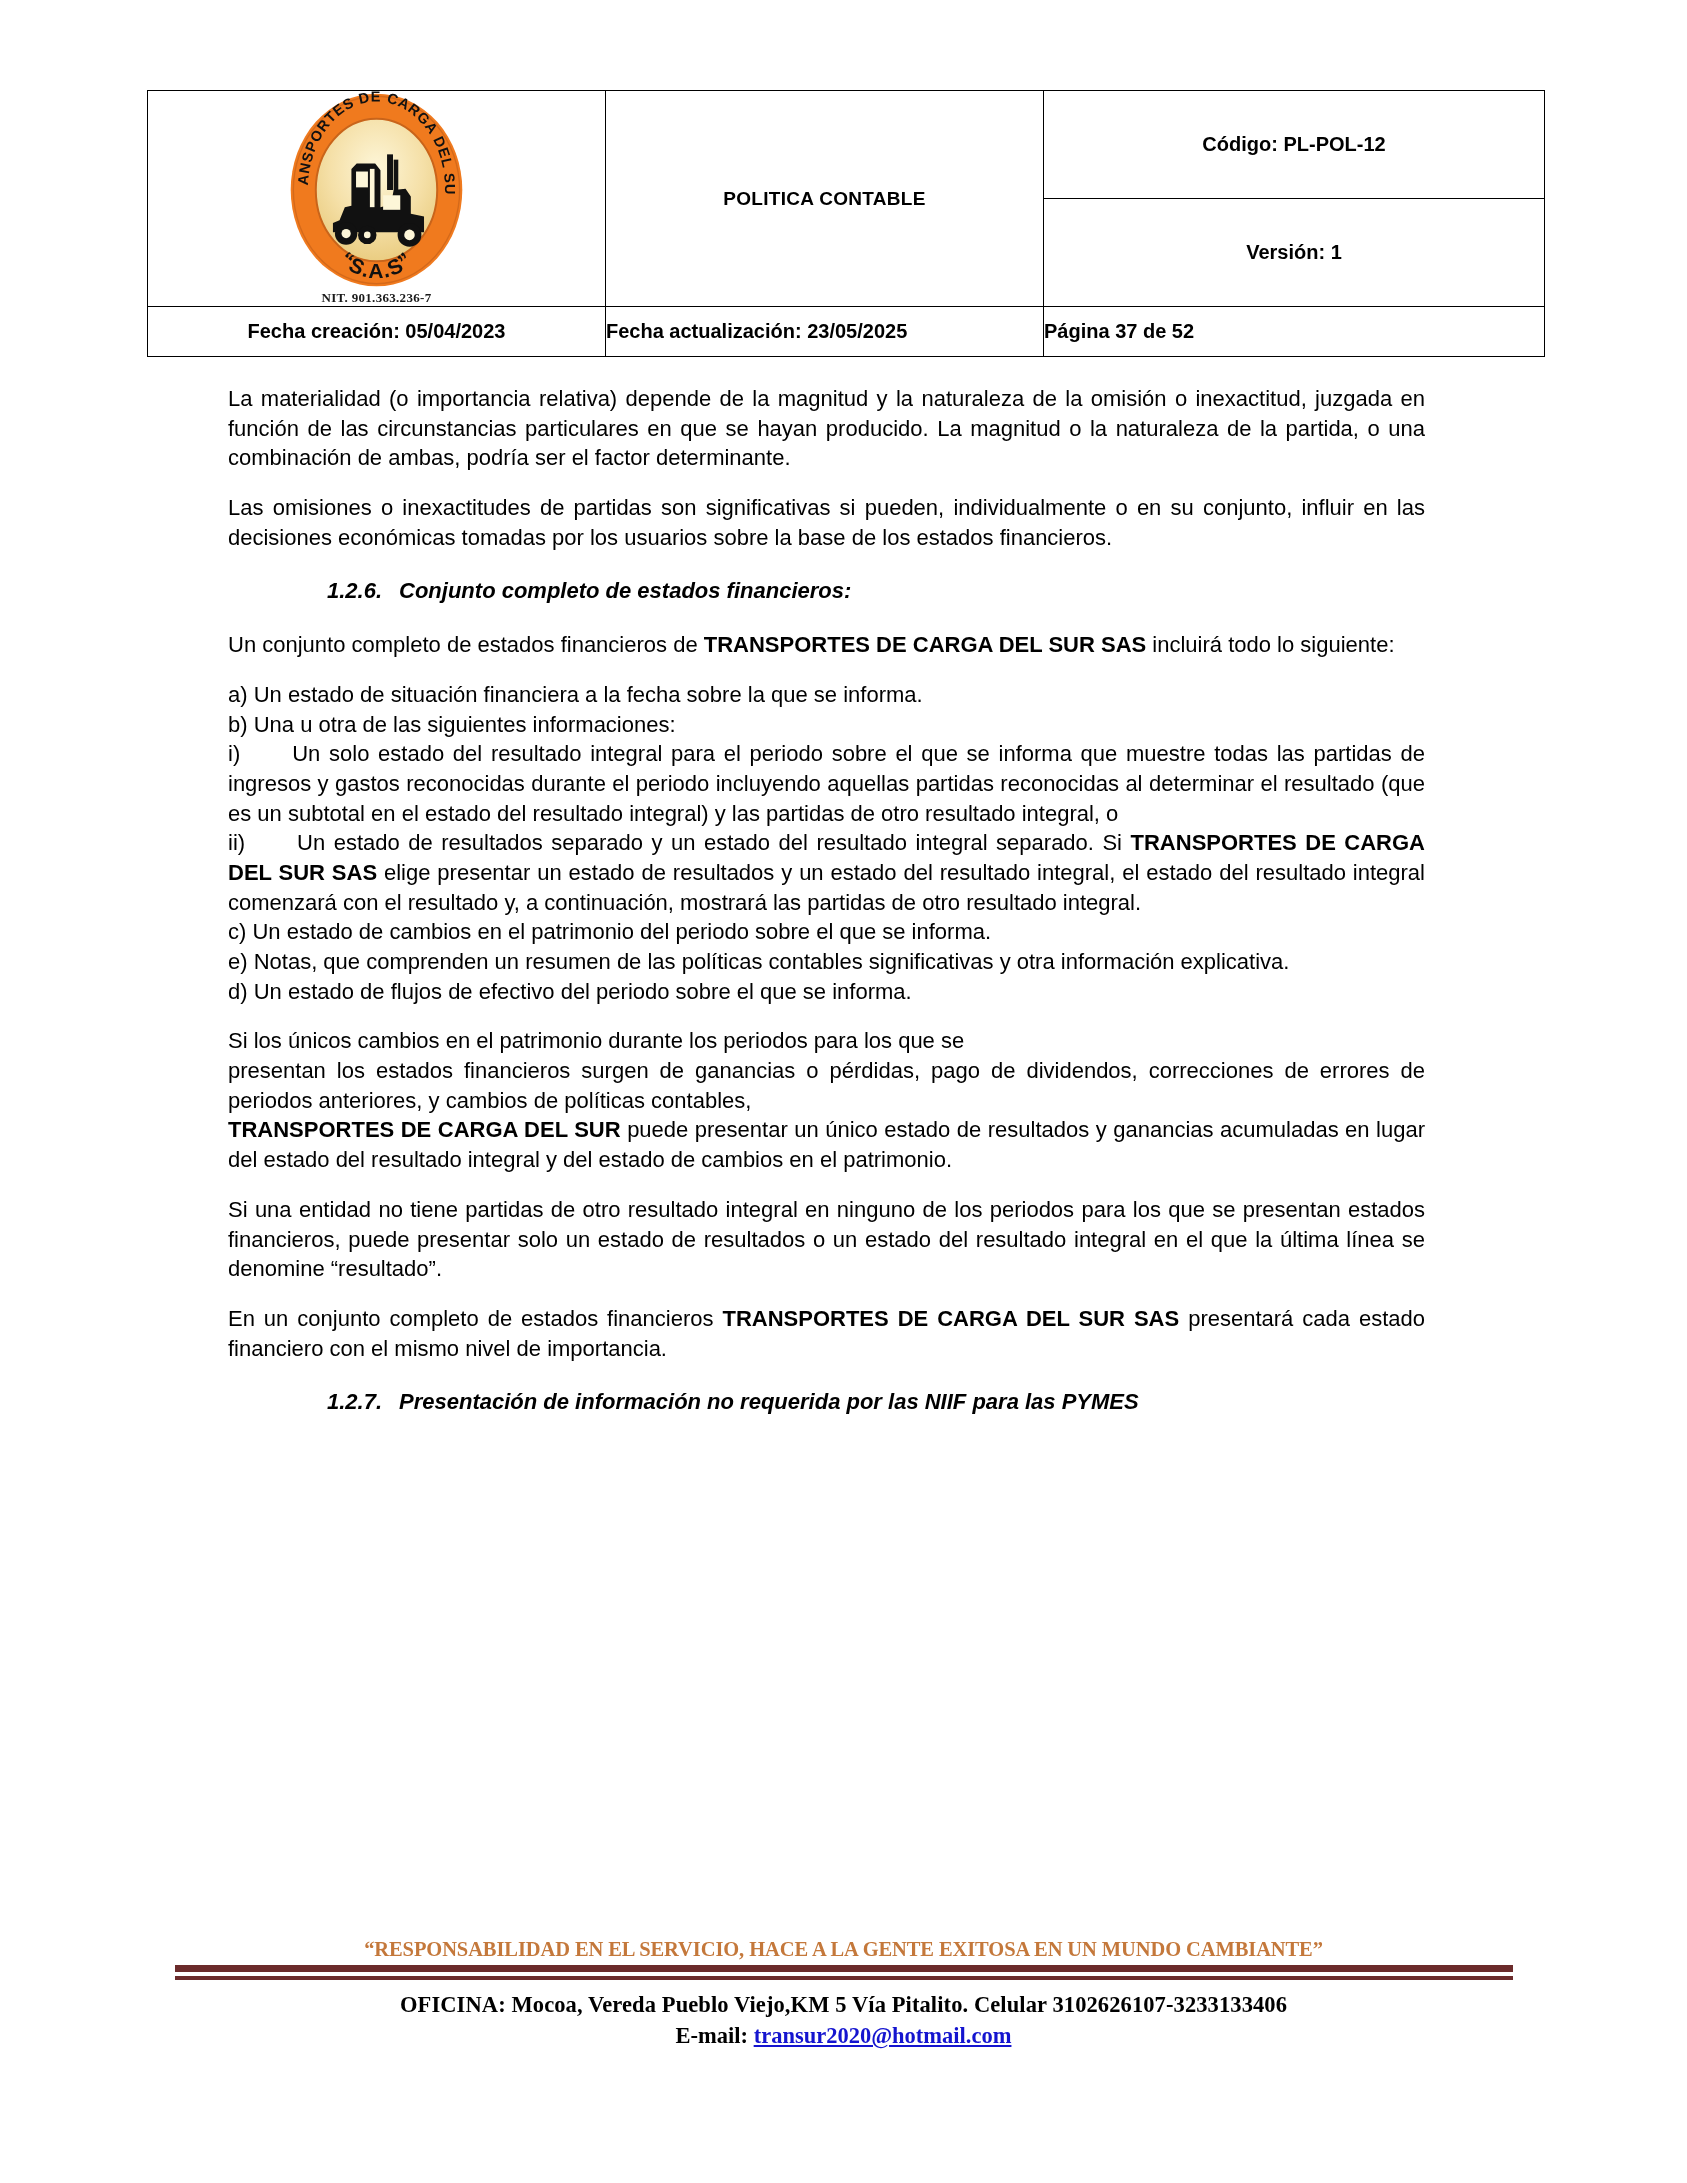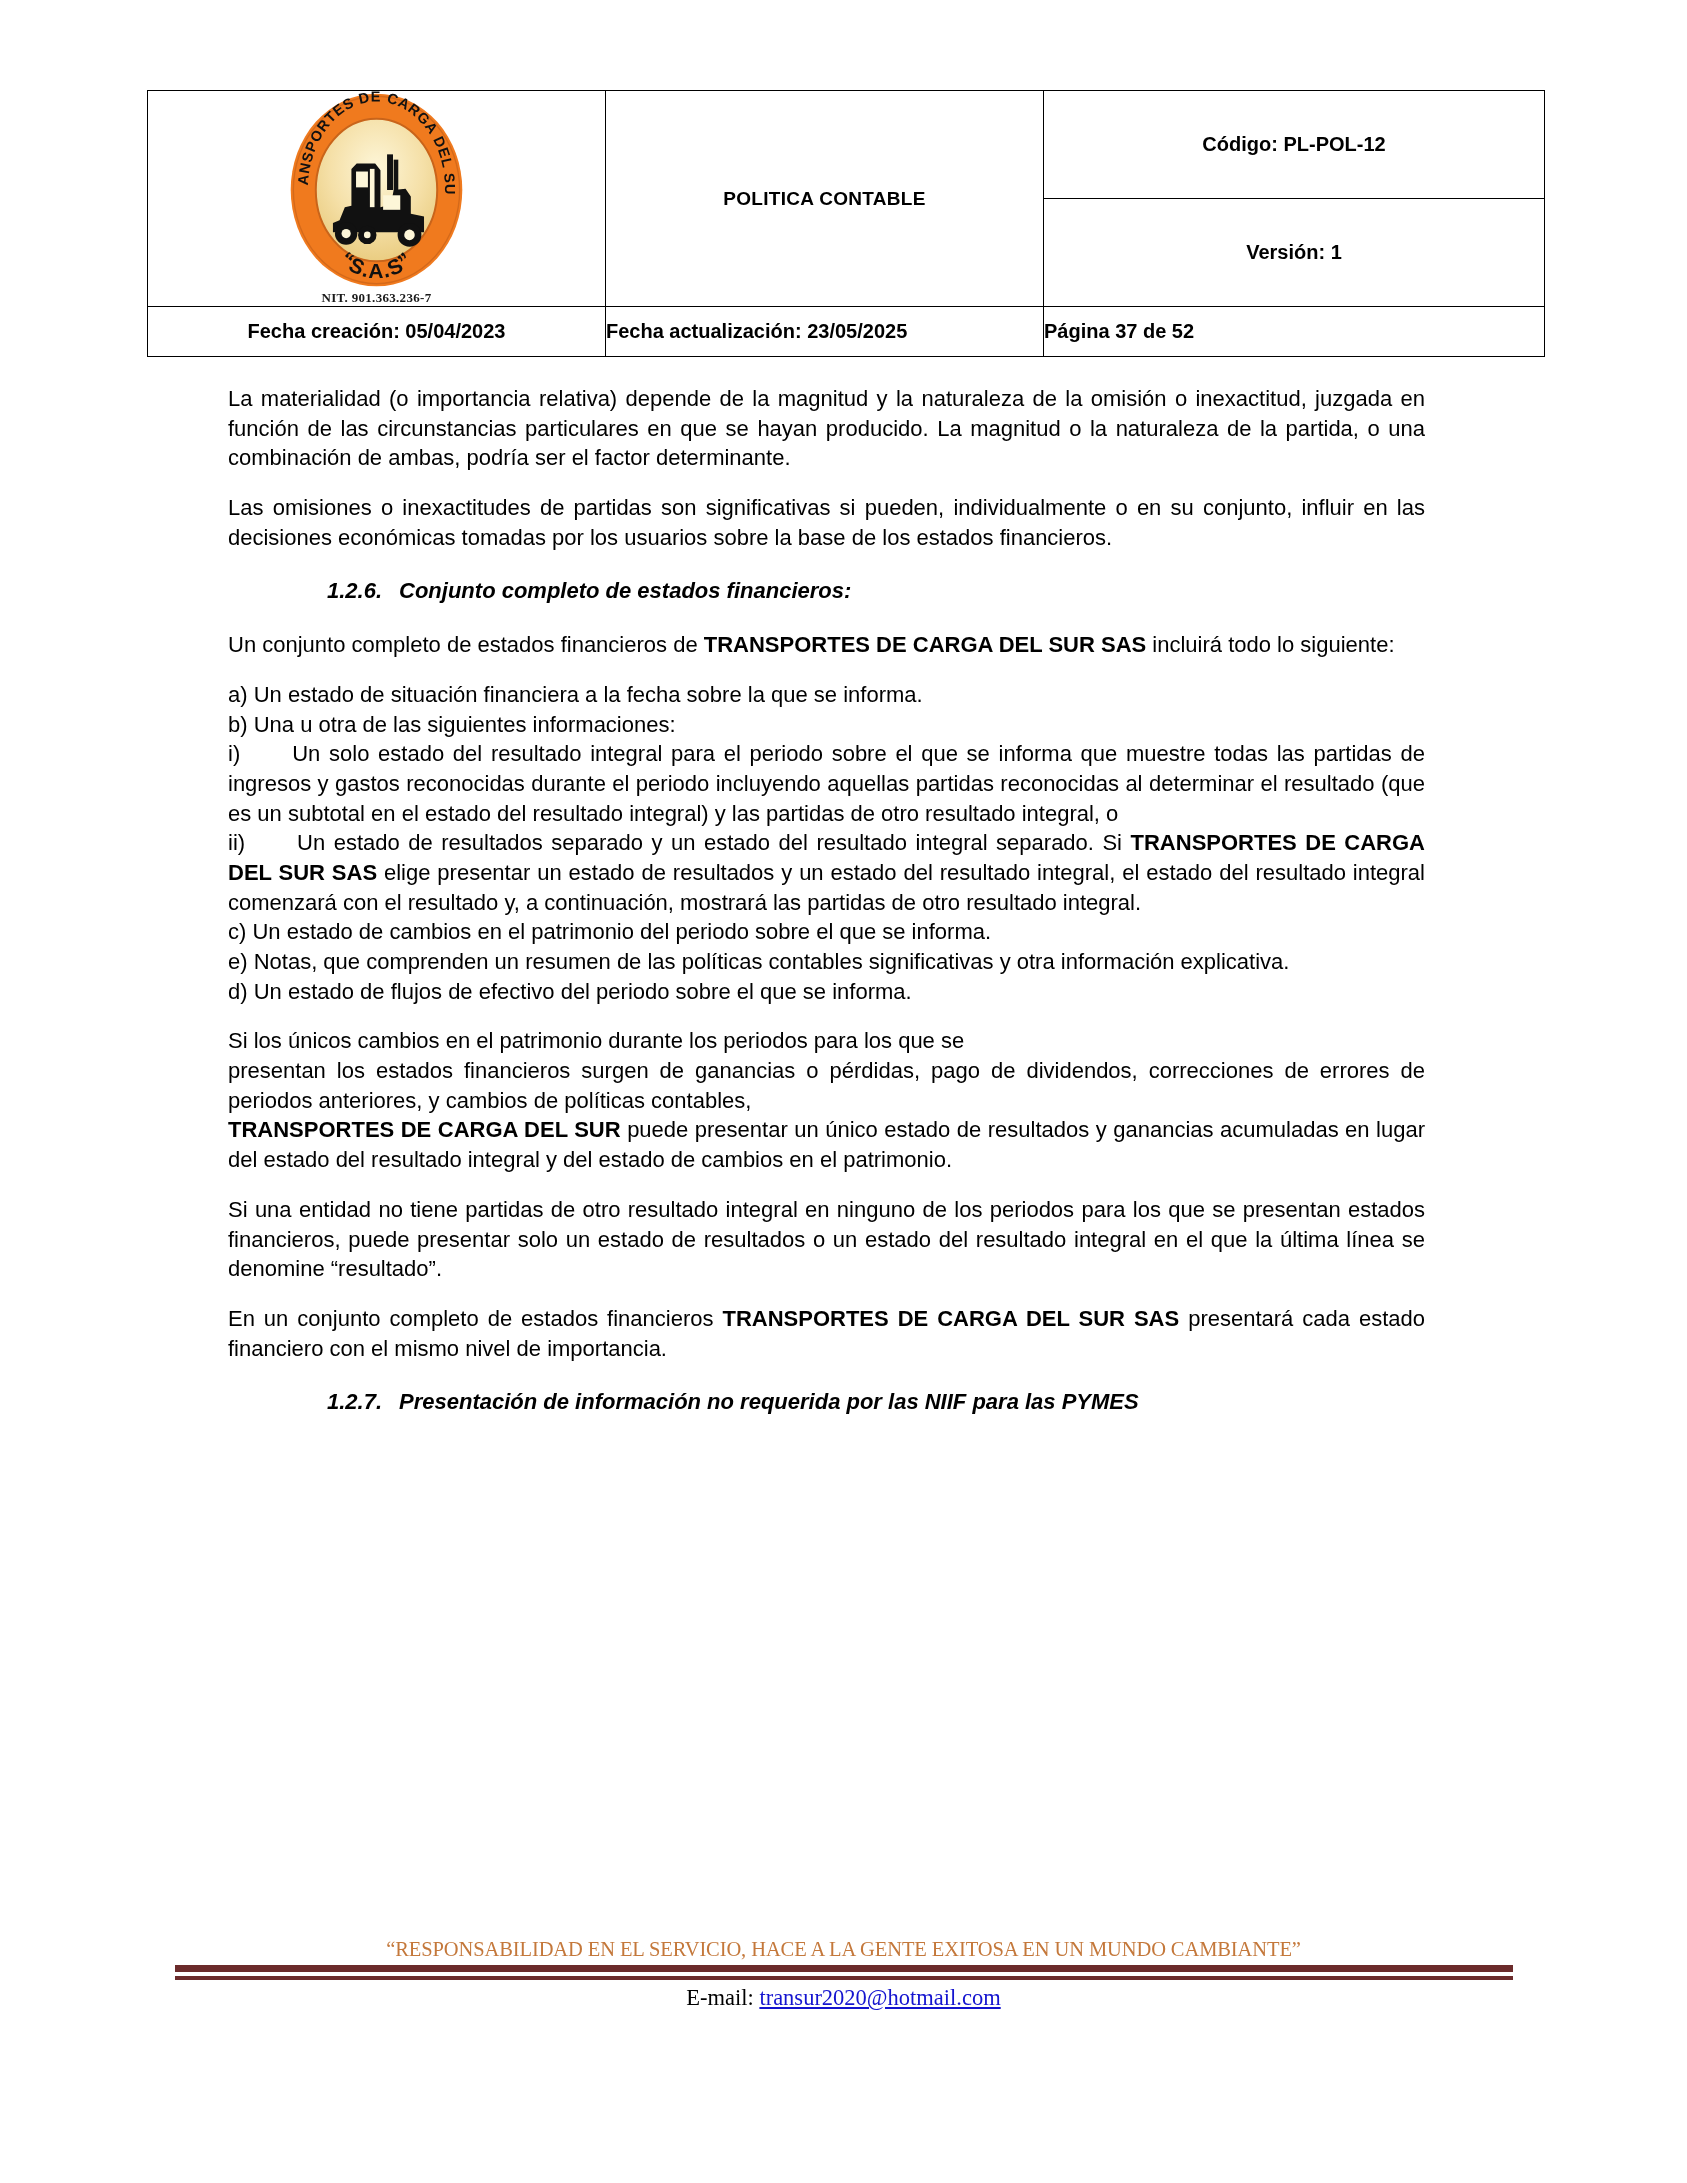--- a/index.html
+++ b/index.html
@@ -126,20 +126,21 @@
   .list-block .p { margin-bottom: 0; }
   .tabsp { display: inline-block; width: 52px; }
 
   
   .footer {
     position: absolute;
     left: 0;
     top: 1938px;
     width: 1687px;
     text-align: center;
+    font-weight: bold;
   }
   .slogan {
     font-family: "Liberation Serif", serif;
     font-size: 20.5px;
     color: #c4783b;
     letter-spacing: -0.1px;
     white-space: nowrap;
   }
   .rule-wrap {
     margin: 4px auto 0 auto;
@@ -289,17 +290,18 @@
 
   </div>
 
   <div class="footer">
     <div class="slogan">“RESPONSABILIDAD EN EL SERVICIO, HACE A LA GENTE EXITOSA EN UN MUNDO CAMBIANTE”</div>
     <div class="rule-wrap">
       <div class="rule-thick"></div>
       <div class="rule-gap"></div>
       <div class="rule-thin"></div>
     </div>
+    <div class="footer-line">OFICINA: Mocoa, Vereda Pueblo Viejo,KM 5 Vía Pitalito. Celular 3102626107-3233133406</div>
     <div class="footer-line2"><span>E-mail: </span><span class="email-link">transur2020@hotmail.com</span></div>
   </div>
 
 </div>
 
 
 </body></html>

